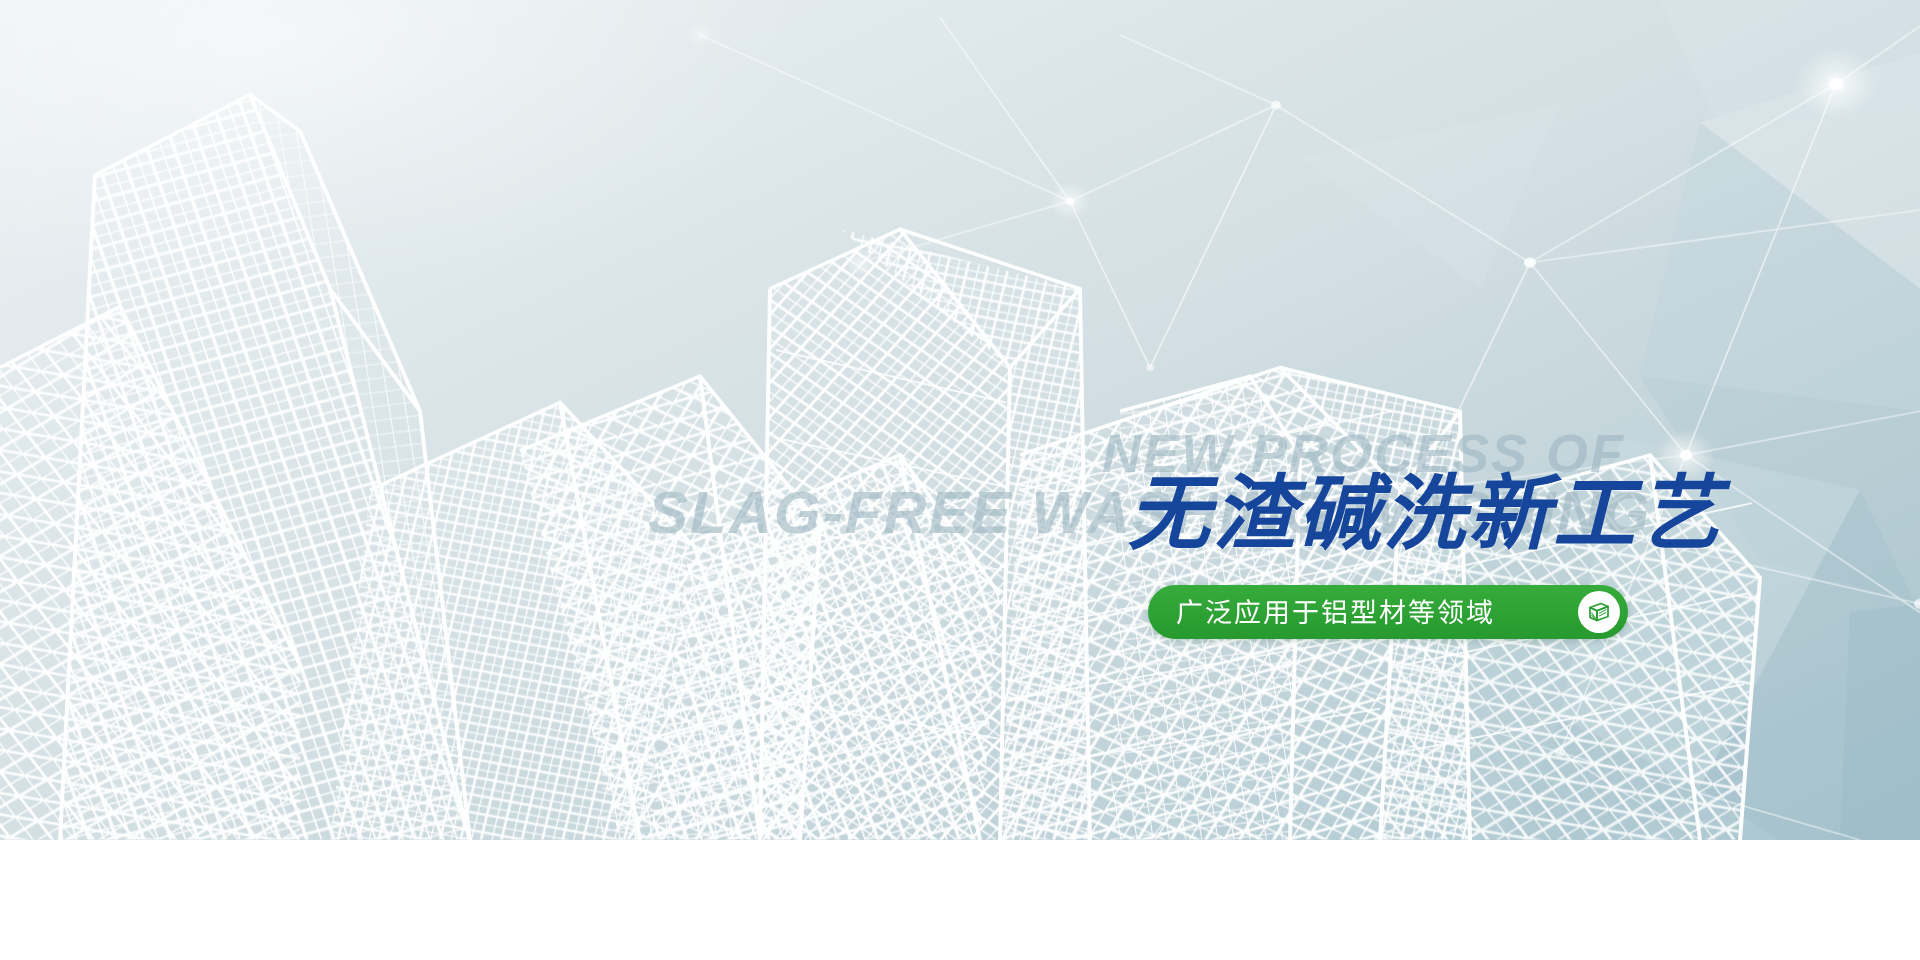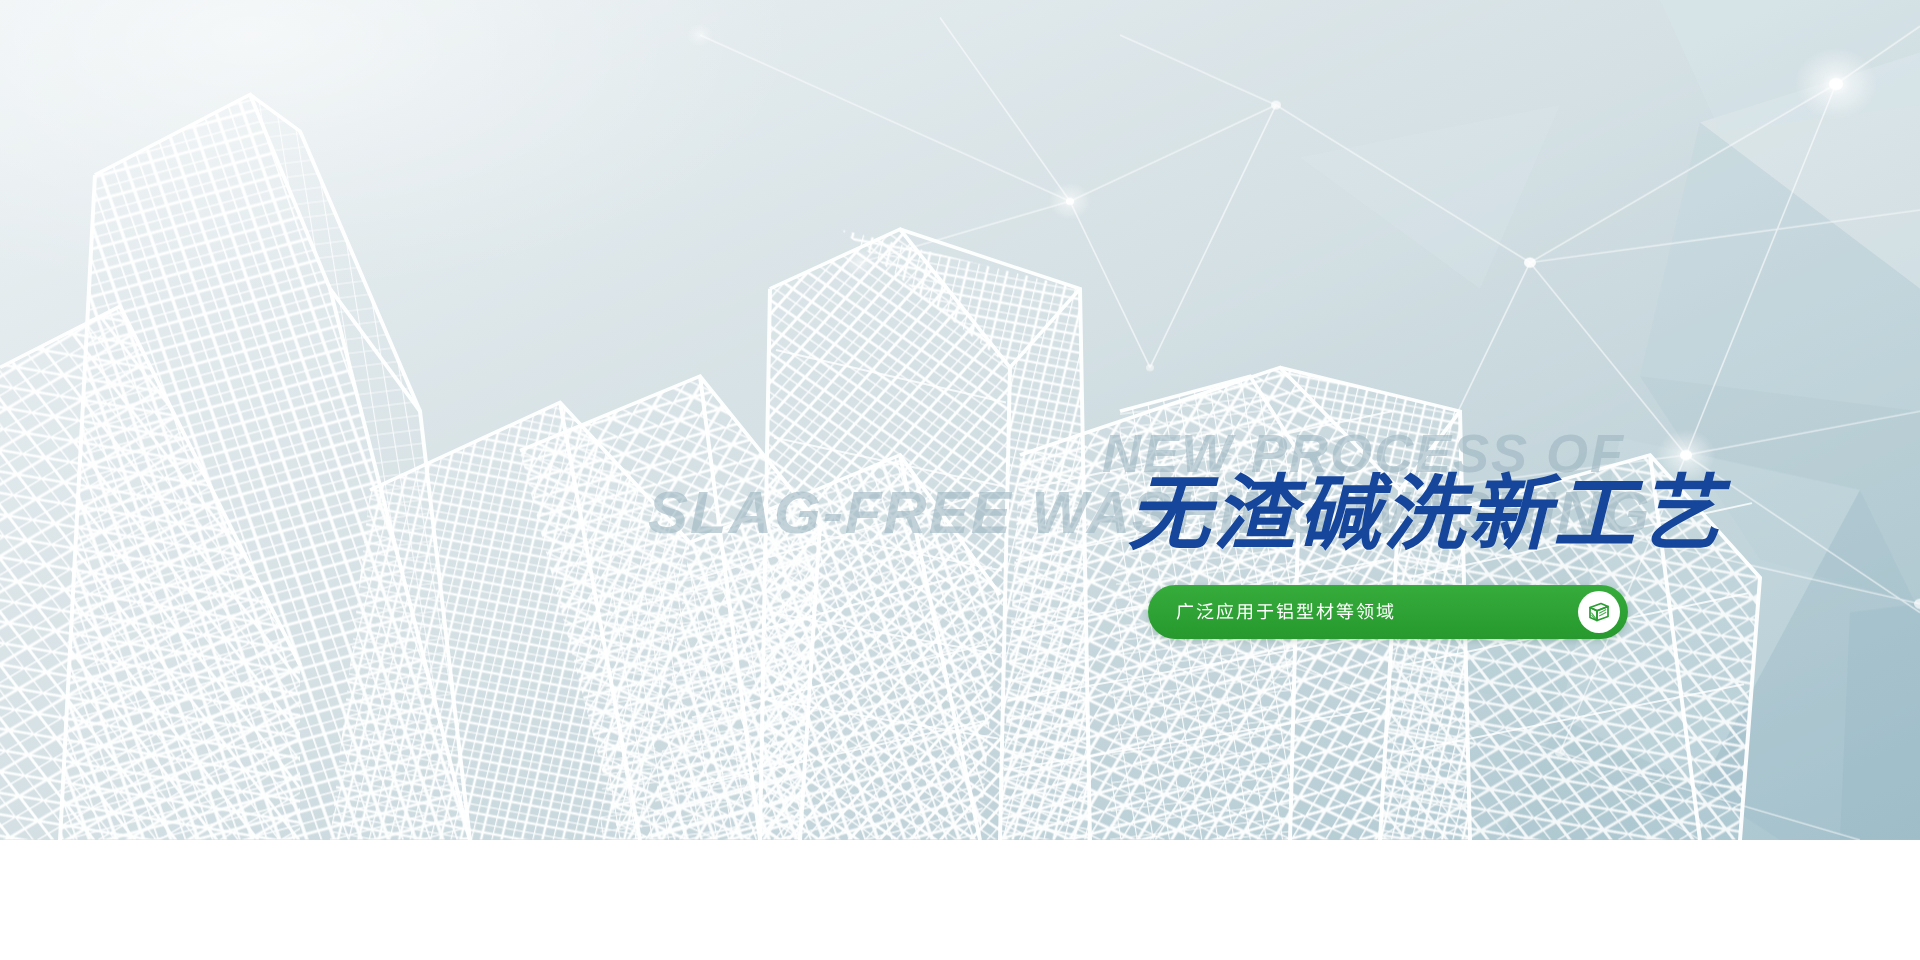--- a/index.html
+++ b/index.html
@@ -101,21 +101,21 @@
     background: linear-gradient(180deg, #36ac3c 0%, #27992e 100%);
     display: flex;
     align-items: center;
     justify-content: space-between;
     padding: 0 8px 0 28px;
     box-sizing: border-box;
     box-shadow: 0 2px 6px rgba(20,70,40,.18);
   }
   .pill-label {
     color: #ffffff;
-    font-size: 18px;
+    font-size: 27px;
     letter-spacing: 2px;
     line-height: 1;
     white-space: nowrap;
     font-family: "DejaVu Sans", "Liberation Sans", sans-serif;
   }
   .pill-icon {
     width: 42px;
     height: 42px;
     border-radius: 50%;
     background: #ffffff;

